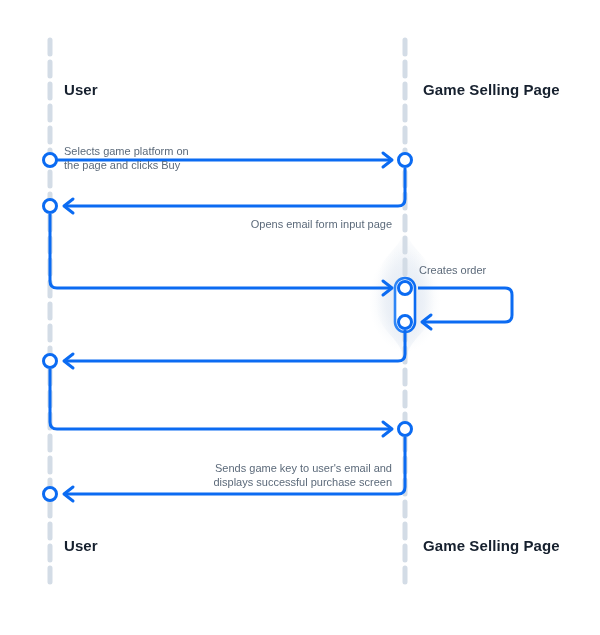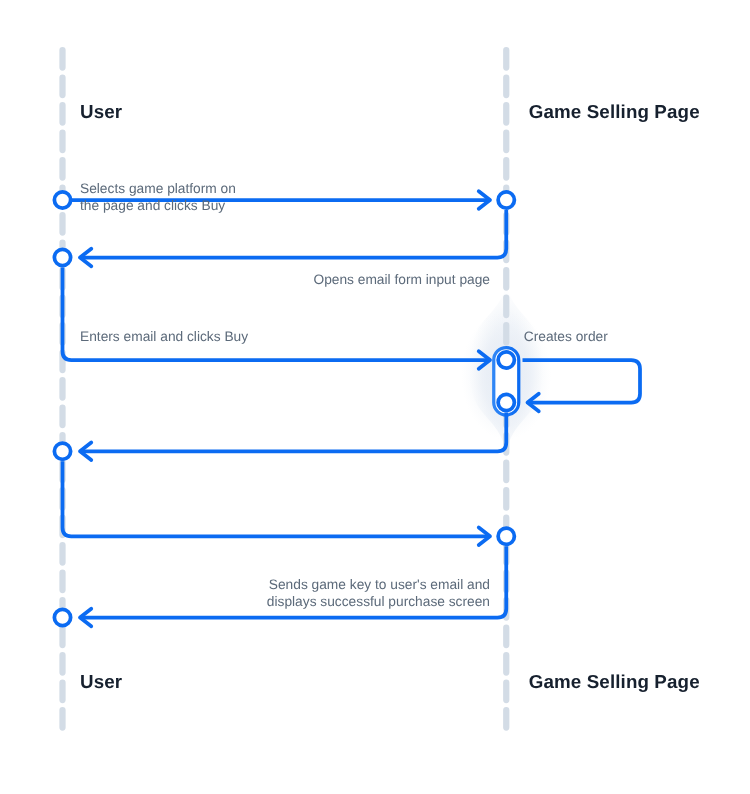--- a/index.html
+++ b/index.html
@@ -138,21 +138,20 @@
   <div class="actor-title" style="left:423px;top:81px;">Game Selling Page</div>
 
   <div class="actor-title" style="left:64px;top:537px;">User</div>
   <div class="actor-title" style="left:423px;top:537px;">Game Selling Page</div>
 
   <div class="msg-label left" style="left:64px;top:119px;margin-top:25px;">Selects game platform on
 the page and clicks Buy</div>
 
   <div class="msg-label right" style="left:100px;top:190px;width:292px;margin-top:27px;">Opens email form input page</div>
 
-  <div class="msg-label left" style="left:64px;top:263px;">Enters email and clicks Buy</div>
 
   <div class="msg-label left" style="left:419px;top:263px;">Creates order</div>
 
 
 
   <div class="msg-label right" style="left:100px;top:461px;width:292px;">Sends game key to user's email and
 displays successful purchase screen</div>
 
 </div>
 

